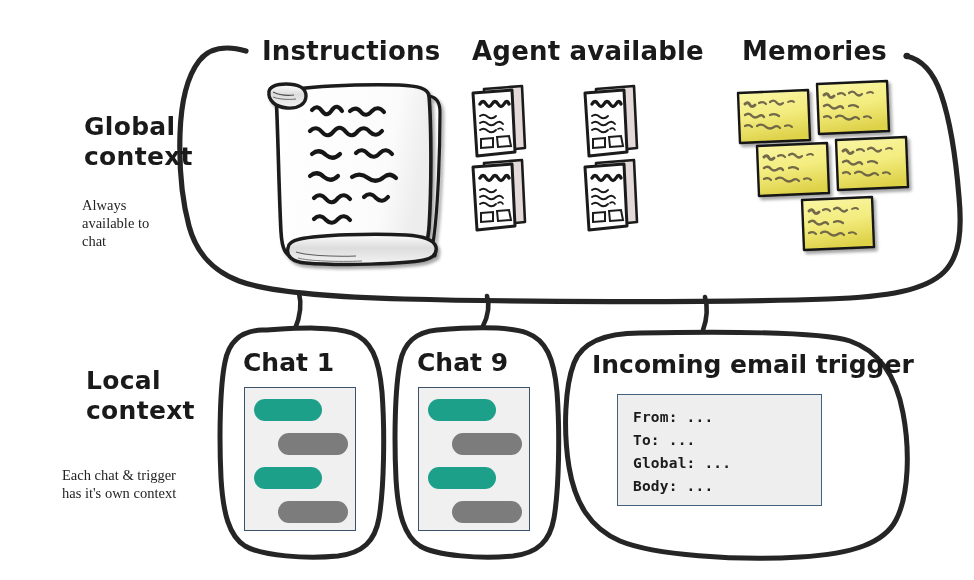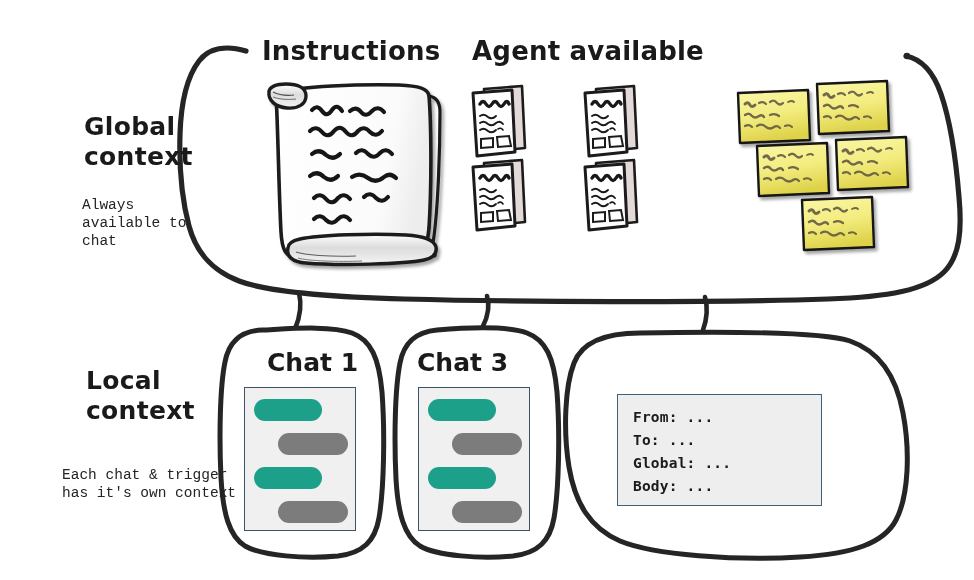--- a/index.html
+++ b/index.html
@@ -15,21 +15,21 @@
   .lbl{position:absolute;color:#1a1a1a;white-space:nowrap;}
 
   
   .rail-title{
     font-family:"DejaVu Sans", sans-serif;
     font-weight:bold;font-size:25px;line-height:30px;
     letter-spacing:.3px;
     margin-left:8px;
   }
   .rail-sub{
-    font-family:Liberation Mono, monospace;
+    font-family:Liberation Serif, serif;
     font-weight:normal;font-size:14.5px;line-height:18px;
     color:#242424;
   }
   #global-title{left:76px;top:112px;}
   #global-sub{left:82px;top:196px;}
   #local-title{left:78px;top:366px;}
   #local-sub{left:62px;top:458px;margin-top:8px;}
 
   
   .head{
@@ -38,21 +38,21 @@
   }
   #h-instructions{left:262px;top:36px;text-align:right;}
   #h-documents{left:472px;top:36px;}
   #h-memories{left:742px;top:36px;}
 
   
   .blobtitle{
     font-family:"DejaVu Sans", sans-serif;
     font-weight:bold;font-size:25px;
   }
-  #t-chat1{left:243px;top:348px;margin-left:24px;}
+  #t-chat1{left:243px;top:348px;}
   #t-chat2{left:417px;top:348px;}
   #t-email{left:592px;top:350px;}
 
   
   .chatcard{
     position:absolute;
     background:#f0f0f0;
     border:1.6px solid #3b5268;
     box-sizing:border-box;
   }
@@ -326,23 +326,25 @@
     <div>Local</div>
     <div>context</div>
   </div>
   <div class="lbl rail-sub" id="local-sub">
     <div>Each chat &amp; trigger</div>
     <div>has it's own context</div>
   </div>
 
   <div class="lbl head" id="h-instructions">Instructions</div>
   <div class="lbl head" id="h-documents">Agent available</div>
+  <div class="lbl head" id="h-memories">Memories</div>
 
   <div class="lbl blobtitle" id="t-chat1">Chat 1</div>
-  <div class="lbl blobtitle" id="t-chat2">Chat 3</div>
+  <div class="lbl blobtitle" id="t-chat2">Chat 9</div>
+  <div class="lbl blobtitle" id="t-email">Incoming email trigger</div>
 
   <div class="chatcard" id="card-chat1">
     <div class="bub me" style="left:9px;top:11px;width:68px;height:22px;"></div>
     <div class="bub them" style="left:33px;top:45px;width:70px;height:22px;"></div>
     <div class="bub me" style="left:9px;top:79px;width:68px;height:22px;"></div>
     <div class="bub them" style="left:33px;top:113px;width:70px;height:22px;"></div>
   </div>
 
   <div class="chatcard" id="card-chat2">
     <div class="bub me" style="left:9px;top:11px;width:68px;height:22px;"></div>

